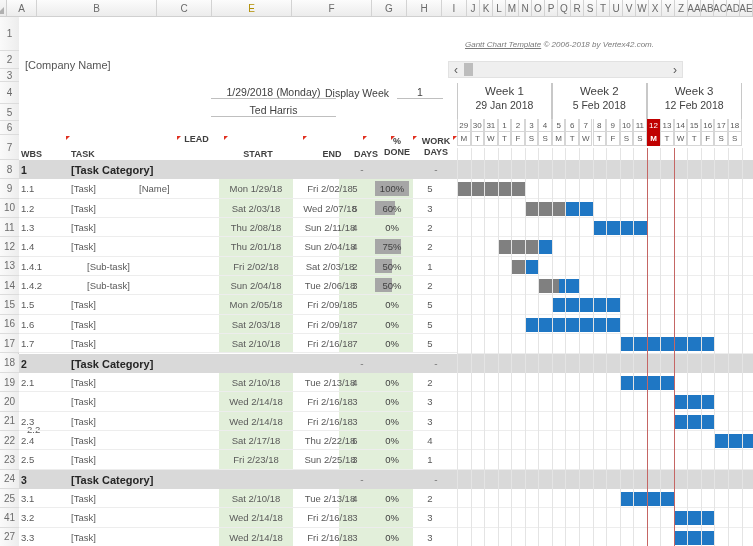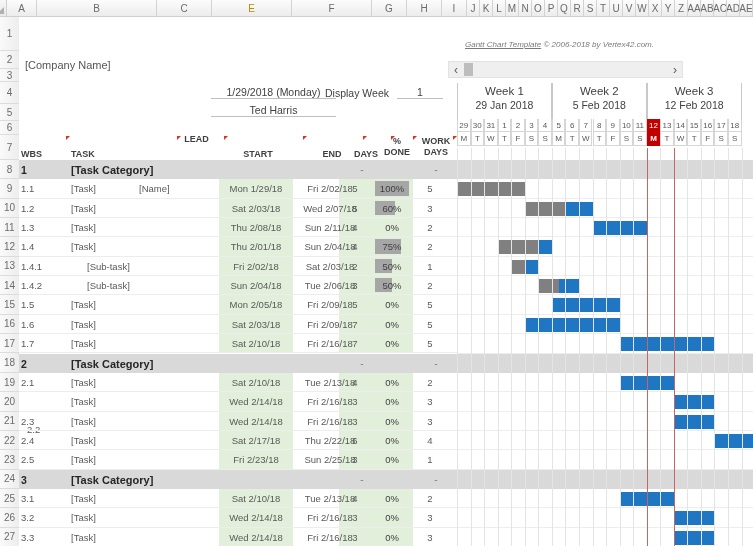--- a/index.html
+++ b/index.html
@@ -204,21 +204,21 @@
       <div class="rowcell" style="position: absolute; left: 0px; width: 19px; top: 297.8px; height: 19.35px;">16</div>
       <div class="rowcell" style="position: absolute; left: 0px; width: 19px; top: 317.15px; height: 19.35px;">17</div>
       <div class="rowcell" style="position: absolute; left: 0px; width: 19px; top: 336.5px; height: 19.35px;">18</div>
       <div class="rowcell" style="position: absolute; left: 0px; width: 19px; top: 355.85px; height: 19.35px;">19</div>
       <div class="rowcell" style="position: absolute; left: 0px; width: 19px; top: 375.2px; height: 19.35px;">20</div>
       <div class="rowcell" style="position: absolute; left: 0px; width: 19px; top: 394.55px; height: 19.35px;">21</div>
       <div class="rowcell" style="position: absolute; left: 0px; width: 19px; top: 413.9px; height: 19.35px;">22</div>
       <div class="rowcell" style="position: absolute; left: 0px; width: 19px; top: 433.25px; height: 19.35px;">23</div>
       <div class="rowcell" style="position: absolute; left: 0px; width: 19px; top: 452.6px; height: 19.35px;">24</div>
       <div class="rowcell" style="position: absolute; left: 0px; width: 19px; top: 471.95px; height: 19.35px;">25</div>
-      <div class="rowcell" style="position: absolute; left: 0px; width: 19px; top: 491.3px; height: 19.35px;">26</div>
+      <div class="rowcell" style="position: absolute; left: 0px; width: 19px; top: 491.3px; height: 19.35px;">41</div>
       <div class="rowcell" style="position: absolute; left: 0px; width: 19px; top: 510.65px; height: 19.35px;">27</div>
     </div>
 
   <div id="grid">
 
     <div class="abs company" style="left:6px; top:42px;">[Company Name]</div>
 
     <div class="abs credit" style="left:446px; top:23px;">
       <u>Gantt Chart Template</u>
       <span>© 2006-2018 by Vertex42.com.</span>

